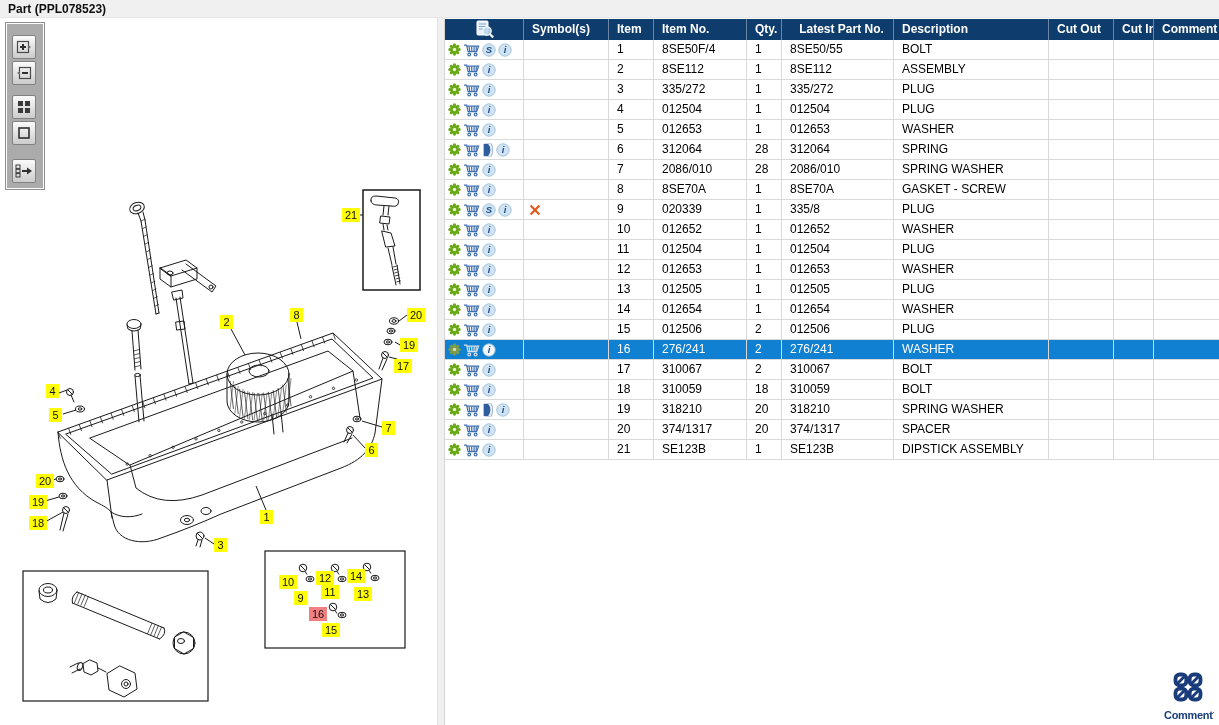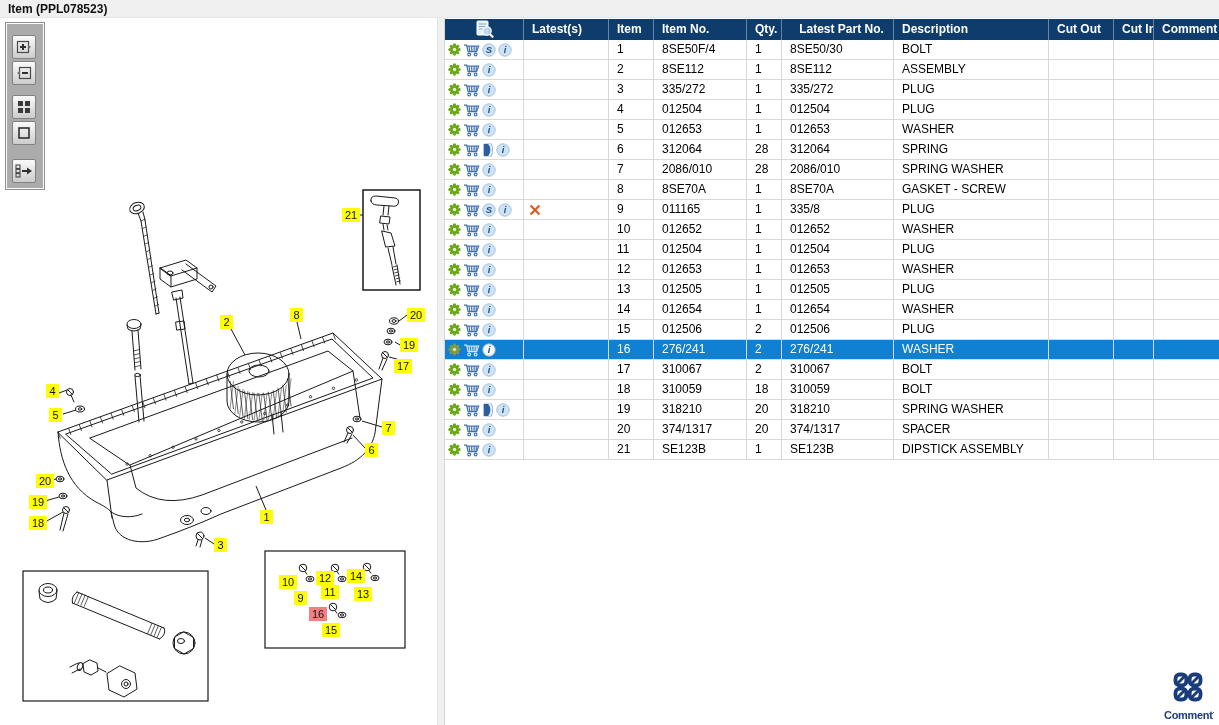--- a/index.html
+++ b/index.html
@@ -33,21 +33,21 @@
   .td.c1{display:flex;align-items:center;padding-left:5px;}
 
   .logo{position:absolute;right:7px;bottom:4px;width:48px;text-align:center;z-index:6;}
   .logo-text{font-size:11px;font-weight:bold;color:#1a3c7b;letter-spacing:-0.3px;line-height:12px;}
   .logo-text sup{font-size:6px;}
   svg text{font-family:"Liberation Sans",sans-serif;}
 </style>
 </head>
 <body>
 
-<div class="titlebar">Item (PPL078523)</div>
+<div class="titlebar">Part (PPL078523)</div>
 
 <div class="content">
 
   <div class="diagram-panel">
     <div class="toolbar">
       <button class="tbtn" style="top:12px">
         <svg width="16" height="16" viewBox="0 0 16 16">
           <rect x="1.5" y="2.5" width="11" height="11" fill="none" stroke="#4a4a4a" stroke-width="1.2"></rect>
           <line x1="7" y1="5" x2="7" y2="11" stroke="#303030" stroke-width="2"></line>
           <line x1="4" y1="8" x2="10" y2="8" stroke="#303030" stroke-width="2"></line>
@@ -443,21 +443,21 @@
         <div class="th c0" style="width: 79px;">
           <svg width="21" height="19" viewBox="0 0 21 19">
  <rect x="3" y="1" width="11" height="14" rx="1" fill="#e8f1f9" stroke="#ffffff"></rect>
  <line x1="5" y1="4" x2="12" y2="4" stroke="#7fa9cf"></line>
             <line x1="5" y1="6.5" x2="12" y2="6.5" stroke="#7fa9cf"></line>
  <line x1="5" y1="9" x2="12" y2="9" stroke="#7fa9cf"></line>
  <circle cx="13" cy="11" r="4.2" fill="#bcd7ec" fill-opacity="0.9" stroke="#f3f8fc" stroke-width="1.3"></circle>
  <line x1="16" y1="14.2" x2="19.2" y2="17.4" stroke="#f3f8fc" stroke-width="2.2"></line>
           </svg>
         </div>
-        <div class="th c1" style="width: 85px;">Latest(s)</div>
+        <div class="th c1" style="width: 85px;">Symbol(s)</div>
         <div class="th c2" style="width: 45px;">Item</div>
         <div class="th c3" style="width: 93px;">Item No.</div>
         <div class="th c4" style="width: 35px;">Qty.</div>
         <div class="th c5" style="width: 112px; text-align: center;">Latest Part No.</div>
         <div class="th c6" style="width: 155px;">Description</div>
         <div class="th c7" style="width: 65px;">Cut Out</div>
         <div class="th c8" style="width: 40px;">Cut In</div>
         <div class="th c9" style="width: 66px;">Comment</div>
       </div>
     <div id="tbody">
@@ -492,21 +492,21 @@
             </svg>
             <svg width="14" height="14" viewBox="0 0 14 14">
  <circle cx="7" cy="7" r="6.2" fill="#cfe3f2" stroke="#9dbdd8" stroke-width="0.9"></circle>
  <text x="7" y="10.3" text-anchor="middle" font-size="9.5" font-weight="bold" font-style="italic" fill="#1b4f87" font-family="Liberation Serif,serif">i</text>
             </svg>
           </div>
           <div class="td c1" style="width: 85px;"></div>
           <div class="td c2" style="width: 45px;">1</div>
           <div class="td c3" style="width: 93px;">8SE50F/4</div>
           <div class="td c4" style="width: 35px;">1</div>
-          <div class="td c5" style="width: 112px;">8SE50/30</div>
+          <div class="td c5" style="width: 112px;">8SE50/55</div>
           <div class="td c6" style="width: 155px;">BOLT</div>
           <div class="td c7" style="width: 65px;"></div>
           <div class="td c8" style="width: 40px;"></div>
           <div class="td c9" style="width: 66px;"></div>
         </div>
         <div class="trow">
           <div class="td c0" style="width: 79px;">
             <svg width="13" height="13" viewBox="0 0 13 13">
  <g fill="#69a816">
   <circle cx="6.5" cy="6.5" r="4"></circle>
@@ -823,21 +823,21 @@
  <text x="7" y="10.3" text-anchor="middle" font-size="9.5" font-weight="bold" font-style="italic" fill="#1b4f87" font-family="Liberation Serif,serif">i</text>
             </svg>
           </div>
           <div class="td c1" style="width: 85px;">
             <svg width="12" height="12" viewBox="0 0 12 12" stroke="#e2571b" stroke-width="2.1">
  <line x1="1.6" y1="1.6" x2="10.4" y2="10.4"></line>
               <line x1="10.4" y1="1.6" x2="1.6" y2="10.4"></line>
             </svg>
           </div>
           <div class="td c2" style="width: 45px;">9</div>
-          <div class="td c3" style="width: 93px;">011165</div>
+          <div class="td c3" style="width: 93px;">020339</div>
           <div class="td c4" style="width: 35px;">1</div>
           <div class="td c5" style="width: 112px;">335/8</div>
           <div class="td c6" style="width: 155px;">PLUG</div>
           <div class="td c7" style="width: 65px;"></div>
           <div class="td c8" style="width: 40px;"></div>
           <div class="td c9" style="width: 66px;"></div>
         </div>
         <div class="trow">
           <div class="td c0" style="width: 79px;">
             <svg width="13" height="13" viewBox="0 0 13 13">

